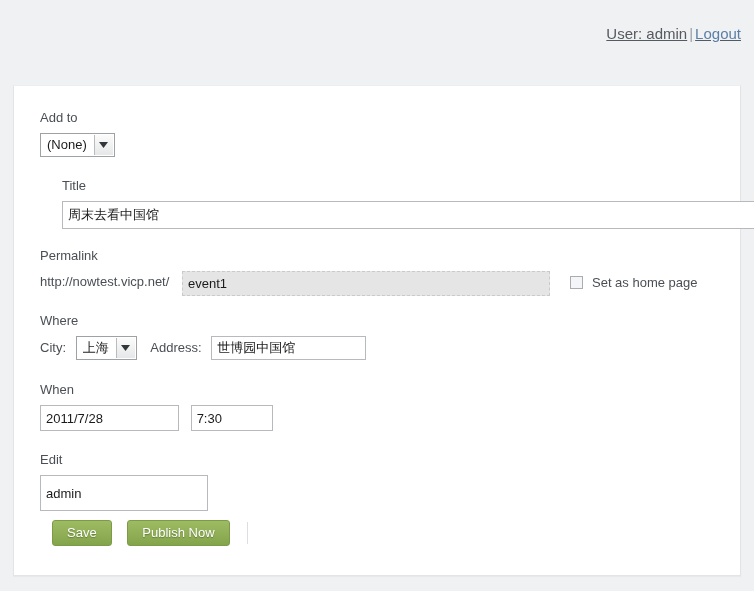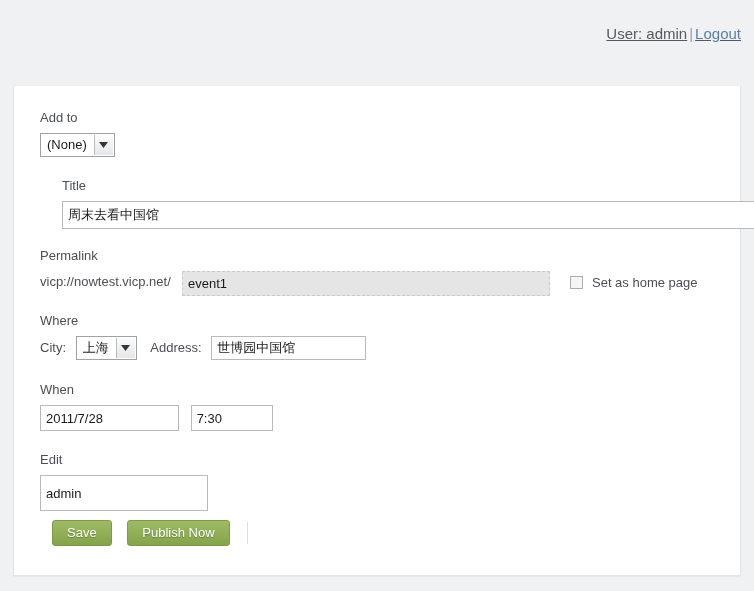--- a/index.html
+++ b/index.html
@@ -213,21 +213,21 @@
     </div>
 
     <div class="field-group abs" style="left:0; top:68px;margin-left:22px;">
       <label class="field-label">Title</label>
       <input class="text-input" type="text" style="width: 693px; height: 28px;" value="周末去看中国馆">
     </div>
 
     <div class="field-group abs" style="left:0; top:138px; width:693px;">
       <label class="field-label">Permalink</label>
       <div style="position:relative; height:26px;">
-        <span class="abs" style="left:0; top:3px; font-size:13px; color:#4a4f55;">vicp://nowtest.vicp.net/</span>
+        <span class="abs" style="left:0; top:3px; font-size:13px; color:#4a4f55;">http://nowtest.vicp.net/</span>
         <input class="text-input dashed" type="text" style="position: absolute; left: 142px; top: 0px; width: 368px; height: 25px;" value="event1">
         <div class="checkbox-row" style="left:530px; top:4px;">
           <span class="checkbox-box"></span>
           <span class="checkbox-label">Set as home page</span>
         </div>
       </div>
     </div>
 
     <div class="field-group abs" style="left:0; top:203px;">
       <label class="field-label">Where</label>

